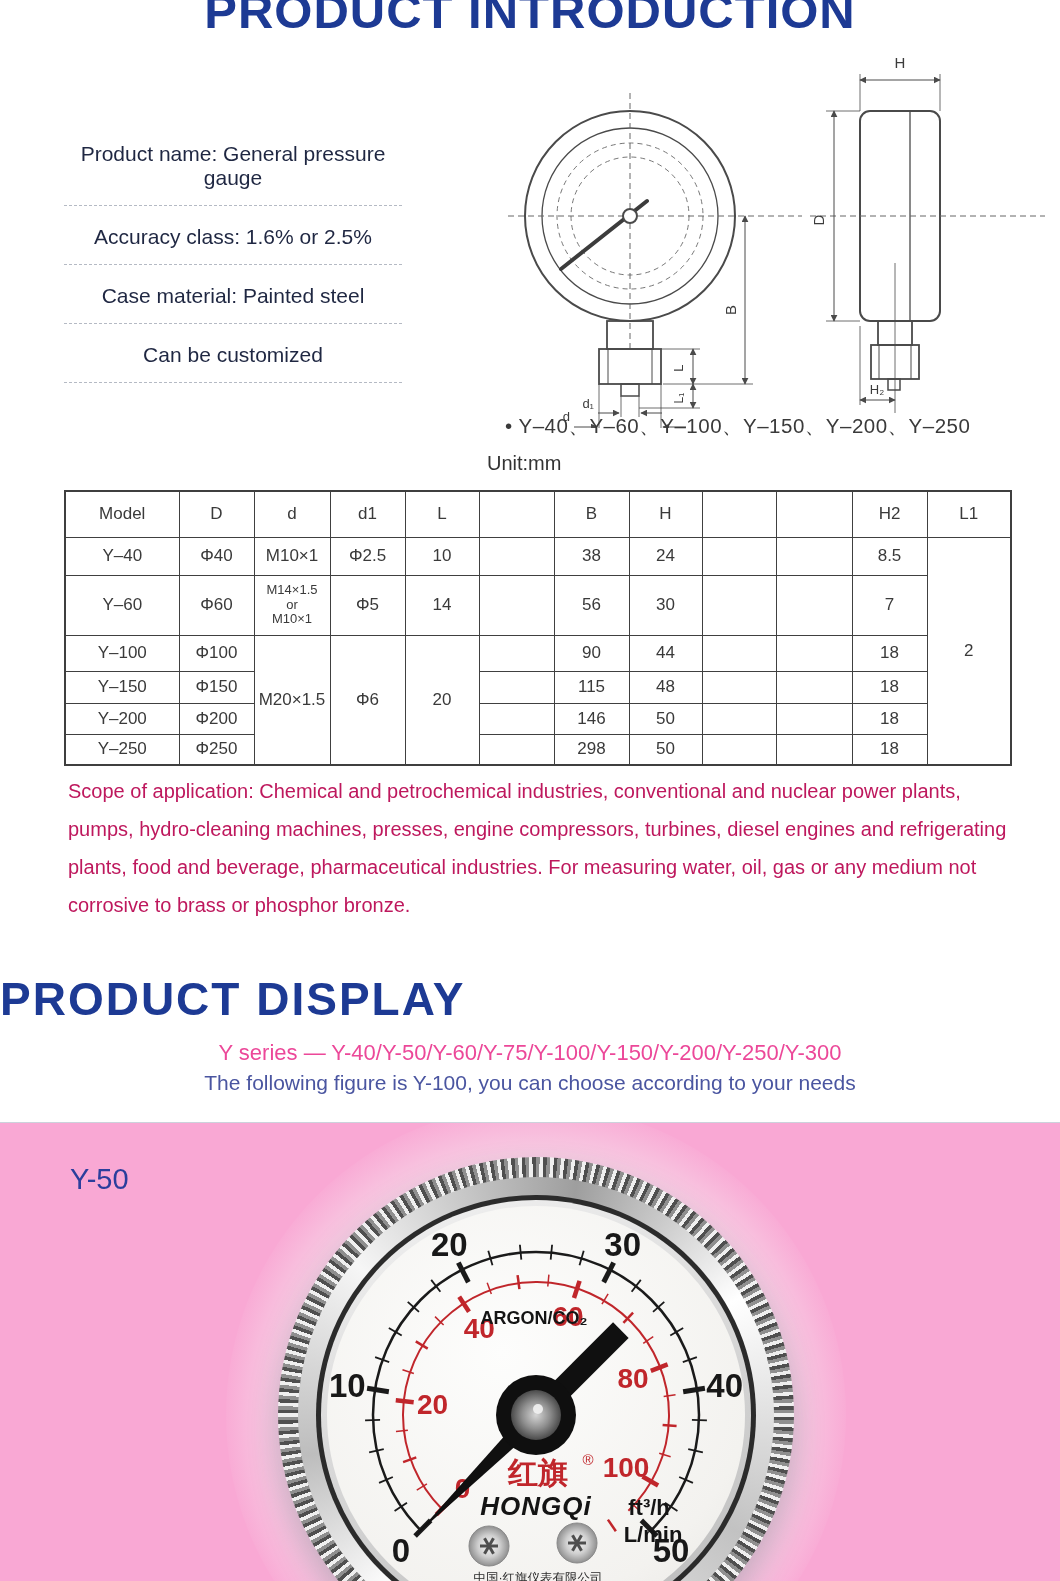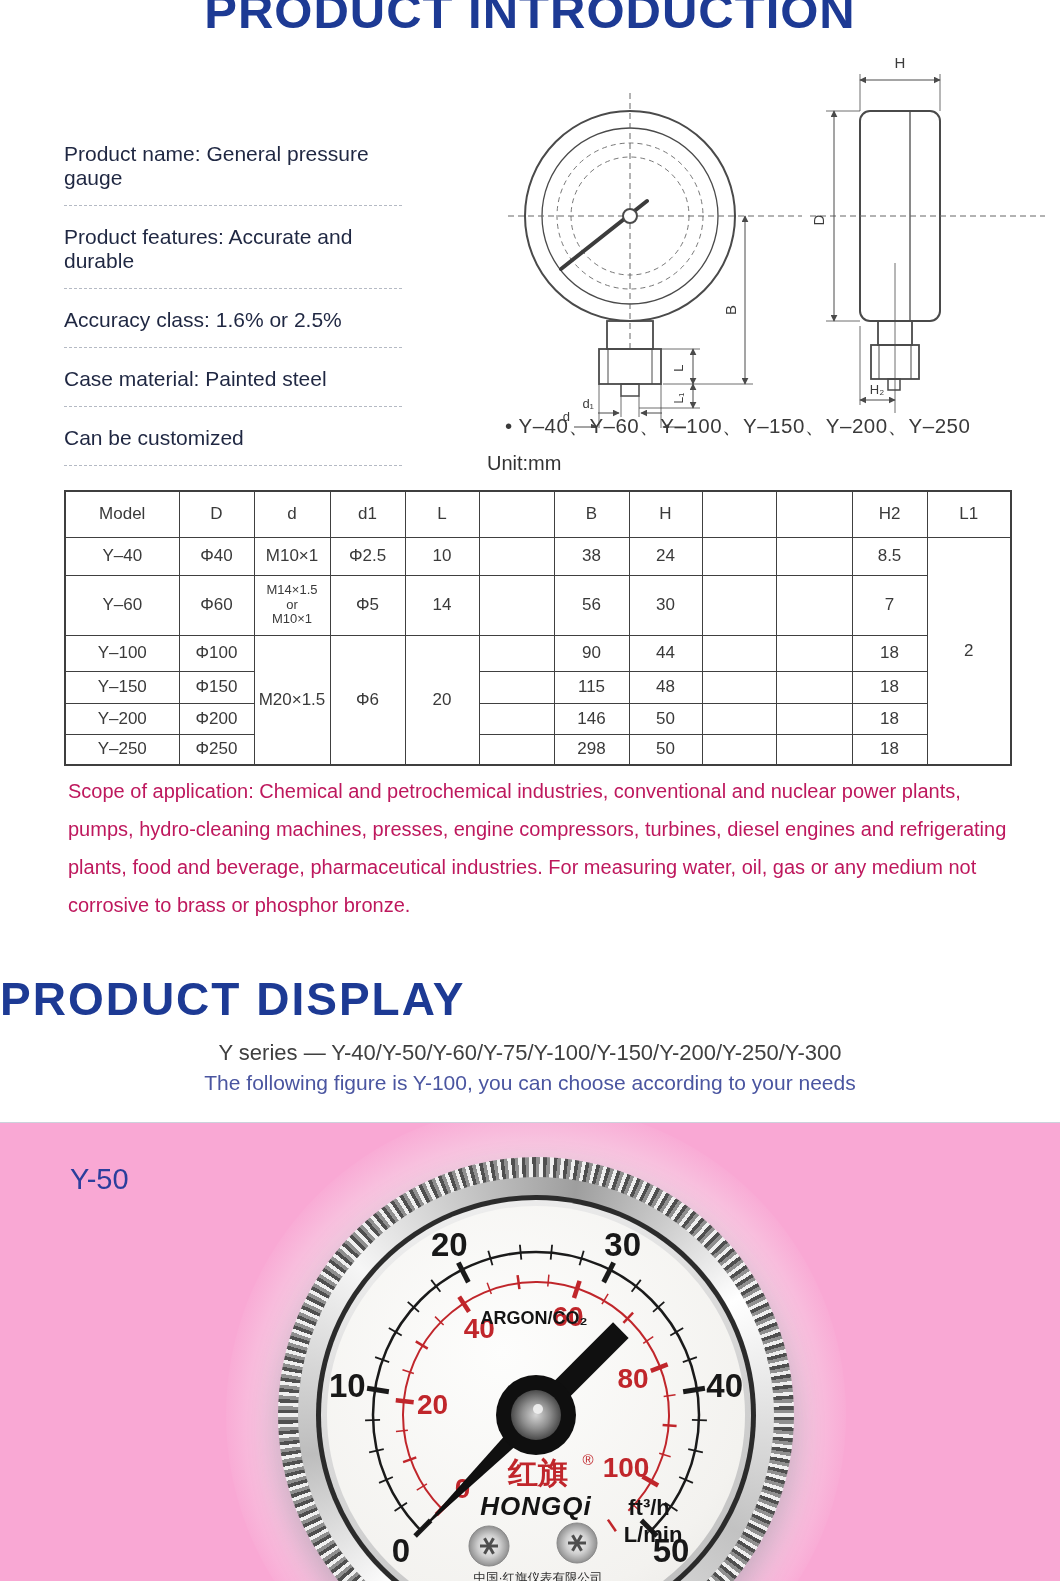--- a/index.html
+++ b/index.html
@@ -6,27 +6,27 @@
   .page{position:relative;width:1060px;height:1581px;margin:0 auto;background:#fff;overflow:hidden;
         font-family:"Liberation Sans",sans-serif;}
   
   .intro-title{position:absolute;left:0;top:-17px;width:100%;text-align:center;
         font-size:49px;font-weight:800;letter-spacing:1px;color:#1d3a94;white-space:nowrap;}
   .title-ghost{position:absolute;left:0;top:34px;width:100%;height:9px;overflow:hidden;text-align:center;
         font-size:49px;font-weight:800;letter-spacing:1px;color:#1d3a94;opacity:.16;white-space:nowrap;}
   .display-title{position:absolute;left:0;top:972px;width:100%;text-align:left;
         font-size:46px;font-weight:800;letter-spacing:2px;color:#1d3a94;}
   .series-line{position:absolute;left:0;top:1040px;width:100%;text-align:center;
-        font-size:22px;color:#404040;}
+        font-size:22px;color:#ec4899;}
   .note-line{position:absolute;left:0;top:1071px;width:100%;text-align:center;
         font-size:21px;color:#4a55a0;}
   
   .info-list{position:absolute;left:64px;top:142px;width:340px;}
   .info-item{width:338px;font-size:21px;color:#1f2742;padding-bottom:15px;margin-bottom:19px;
-        border-bottom:1px dashed #b5bac4;}
+        border-bottom:1px dashed #b5bac4;text-align:center;}
   
   .tech-svg{position:absolute;left:500px;top:48px;width:560px;height:380px;}
   .tech-svg text{font-family:"Liberation Sans",sans-serif;fill:#3c3c3c;}
   .models-line{position:absolute;left:505px;top:412px;width:555px;font-size:20.5px;color:#3a3a3a;
         letter-spacing:.5px;}
   .unit-label{position:absolute;left:455px;top:452px;font-size:20px;color:#333;margin-left:32px;}
   
   .spec-table{position:absolute;left:64px;top:490px;border-collapse:collapse;table-layout:fixed;
         width:946px;border:2px solid #3f3f3f;}
   .spec-table td,.spec-table th{border:1px solid #404040;text-align:center;vertical-align:middle;
@@ -55,21 +55,20 @@
 </head>
 <body>
 
 <div class="page">
 
   <div class="intro-title">PRODUCT INTRODUCTION</div>
   <div class="title-ghost">PRODUCT INTRODUCTION</div>
 
   <div class="info-list">
     <div class="info-item">Product name: General pressure gauge</div>
-    <div class="info-item">Product features: Accurate and durable</div>
     <div class="info-item">Accuracy class: 1.6% or 2.5%</div>
     <div class="info-item">Case material: Painted steel</div>
     <div class="info-item">Can be customized</div>
   </div>
 
   <svg class="tech-svg" viewBox="0 0 560 380">
     <defs>
       <marker id="arr" viewBox="0 0 10 10" refX="9" refY="5" markerWidth="7" markerHeight="7" orient="auto-start-reverse">
         <path d="M0,0L10,5L0,10z" fill="#4a4a4a"></path>
       </marker>

